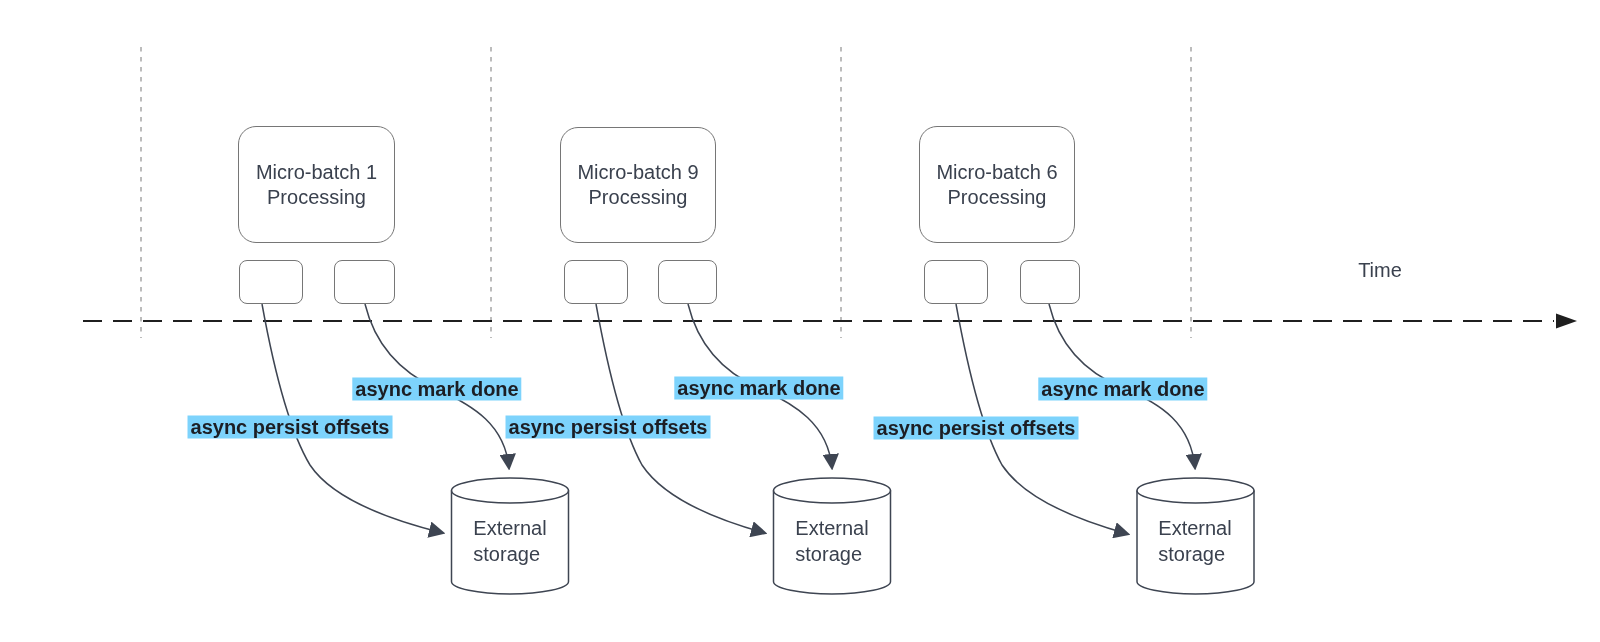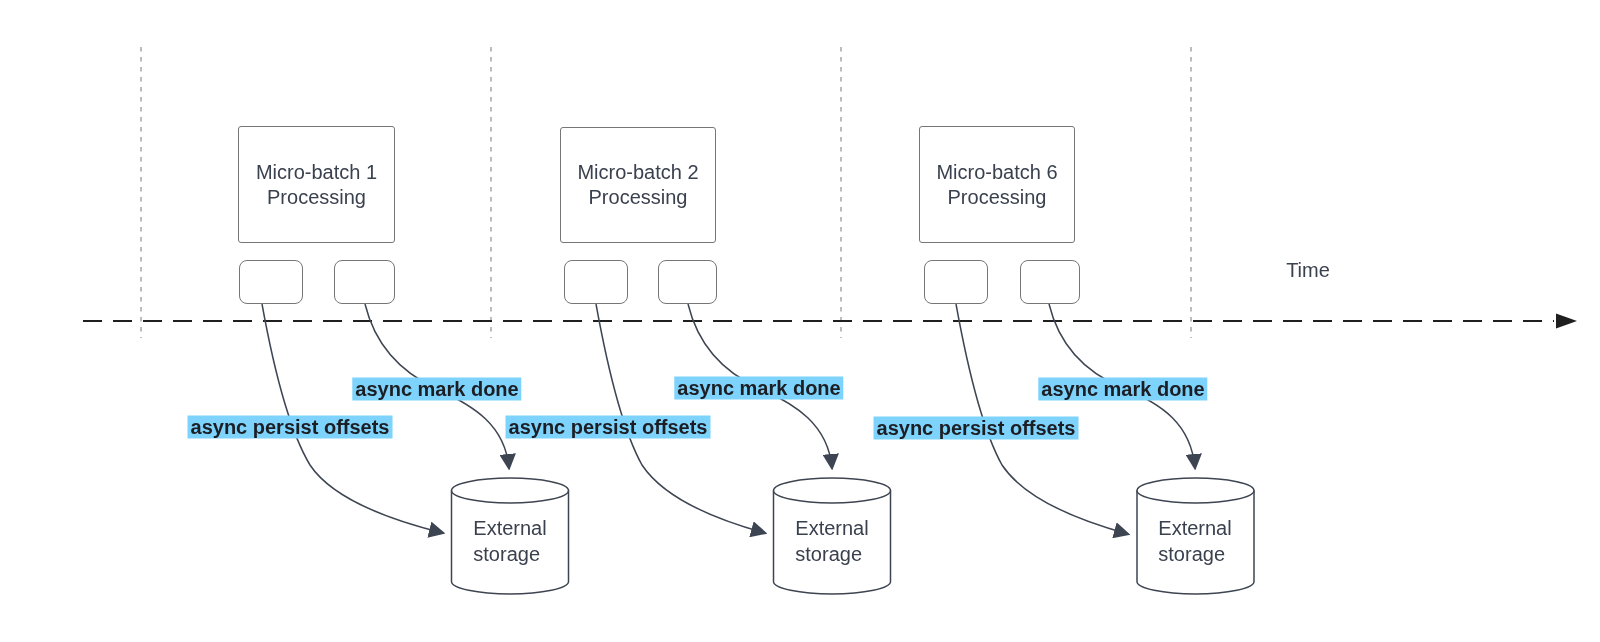--- a/index.html
+++ b/index.html
@@ -17,21 +17,21 @@
   }
   #artwork {
     position: absolute;
     left: 0;
     top: 0;
   }
   .abs { position: absolute; box-sizing: border-box; }
 
   .batch-box {
     border: 1px solid #767676;
-    border-radius: 3px;
+    border-radius: 18px;
     background: #ffffff;
     display: flex;
     align-items: center;
     justify-content: center;
     text-align: center;
     font-size: 20px;
     line-height: 1.25;
     color: #3a414e;
     white-space: pre-line;
   }
@@ -114,33 +114,33 @@
 
   <div class="abs batch-box" style="left:238px; top:126px; width:157px; height:117px;">Micro-batch 1
 Processing</div>
   <div class="abs task-box" style="left:239px; top:260px; width:64px; height:44px;"></div>
   <div class="abs task-box" style="left:334px; top:260px; width:61px; height:44px;"></div>
   <div class="abs async-label" style="left:290px; top:427px;">async persist offsets</div>
   <div class="abs async-label" style="left:437px; top:389px;">async mark done</div>
   <div class="abs storage-label" style="left:510px; top:542px;">External
 storage</div>
 
-  <div class="abs batch-box" style="left:560px; top:127px; width:156px; height:116px;">Micro-batch 2
+  <div class="abs batch-box" style="left:560px; top:127px; width:156px; height:116px;">Micro-batch 9
 Processing</div>
   <div class="abs task-box" style="left:564px; top:260px; width:64px; height:44px;"></div>
   <div class="abs task-box" style="left:658px; top:260px; width:59px; height:44px;"></div>
   <div class="abs async-label" style="left:608px; top:427px;">async persist offsets</div>
   <div class="abs async-label" style="left:759px; top:388px;">async mark done</div>
   <div class="abs storage-label" style="left:832px; top:542px;">External
 storage</div>
 
   <div class="abs batch-box" style="left:919px; top:126px; width:156px; height:117px;">Micro-batch 6
 Processing</div>
   <div class="abs task-box" style="left:924px; top:260px; width:64px; height:44px;"></div>
   <div class="abs task-box" style="left:1020px; top:260px; width:60px; height:44px;"></div>
   <div class="abs async-label" style="left:976px; top:428px;">async persist offsets</div>
   <div class="abs async-label" style="left:1123px; top:389px;">async mark done</div>
   <div class="abs storage-label" style="left:1195px; top:542px;">External
 storage</div>
 
-  <div class="abs time-label" style="left:1308px; top:270px;">Time</div>
+  <div class="abs time-label" style="left:1380px; top:270px;">Time</div>
 
 </div>
 
 </body></html>

